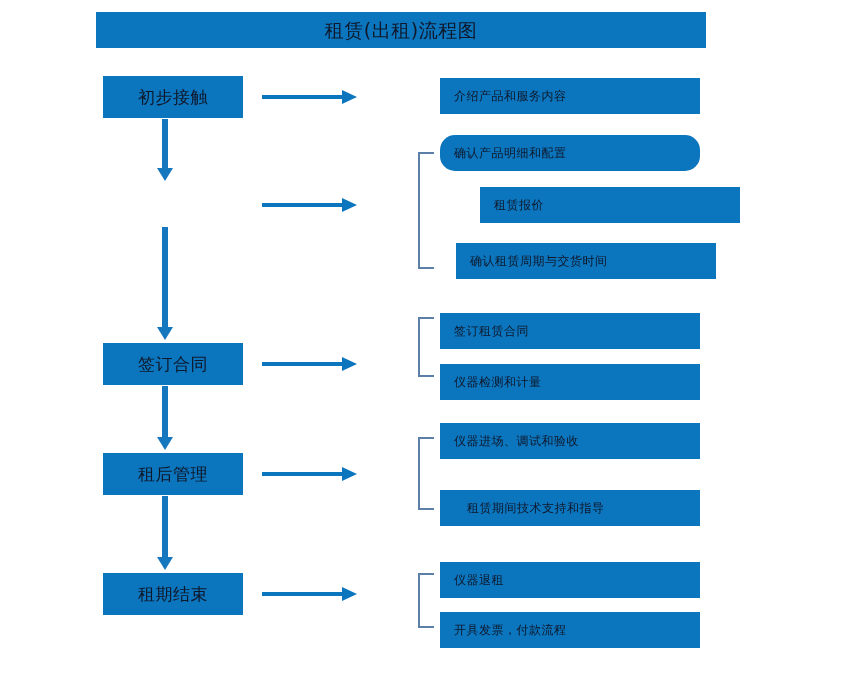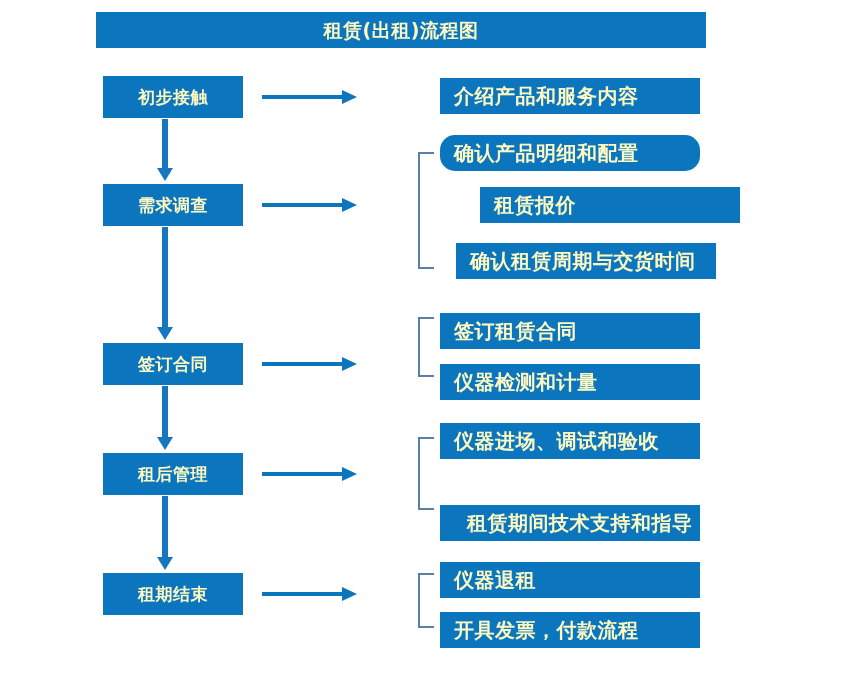--- a/index.html
+++ b/index.html
@@ -19,22 +19,22 @@
     position: absolute;
     left: 0; top: 0;
     width: 844px;
     height: 688px;
   }
 
   
   .box {
     position: absolute;
     background: #0b75bd;
-    color: #fef9c3;
-    font-weight: bold;
+    color: #0f172a;
+    font-weight: normal;
     display: flex;
     align-items: center;
     box-sizing: border-box;
     letter-spacing: 0.5px;
     line-height: 1;
   }
 
   .title-bar {
     left: 96px;
     top: 12px;
@@ -51,21 +51,21 @@
     justify-content: center;
     font-size: 17px;
   }
 
   .detail-box {
     left: 440px;
     width: 260px;
     height: 36px;
     justify-content: flex-start;
     padding-left: 14px;
-    font-size: 20px;
+    font-size: 12px;
   }
   .detail-box.wide {
     width: 260px;
   }
 
   
   .h-arrow {
     position: absolute;
     height: 14px;
     width: 95px;
@@ -126,21 +126,20 @@
 </style>
 </head>
 <body>
 
 <div id="canvas">
 
   <div class="box title-bar">租赁(出租)流程图</div>
 
   <div class="box stage-box" style="top:76px;">初步接触</div>
 
-  <div class="box stage-box" style="top:184px;">需求调查</div>
 
   <div class="box stage-box" style="top:343px;">签订合同</div>
 
   <div class="box stage-box" style="top:453px;">租后管理</div>
 
   <div class="box stage-box" style="top:573px;">租期结束</div>
 
   <div class="v-arrow" style="left:157px; top:119px; height:62px;">
     <div class="shaft"></div>
     <div class="head"></div>
@@ -201,19 +200,19 @@
   <div class="box detail-box" style="top:187px;margin-left:40px;">租赁报价</div>
 
   <div class="box detail-box wide" style="top:243px;margin-left:16px;">确认租赁周期与交货时间</div>
 
   <div class="box detail-box" style="top:313px;">签订租赁合同</div>
 
   <div class="box detail-box" style="top:364px;">仪器检测和计量</div>
 
   <div class="box detail-box wide" style="top:423px;">仪器进场、调试和验收</div>
 
-  <div class="box detail-box wide" style="top:505px;padding-left:27px;">租赁期间技术支持和指导</div>
+  <div class="box detail-box wide" style="top:490px;padding-left:27px;">租赁期间技术支持和指导</div>
 
   <div class="box detail-box" style="top:562px;">仪器退租</div>
 
   <div class="box detail-box" style="top:612px;">开具发票，付款流程</div>
 
 </div>
 
 </body></html>

